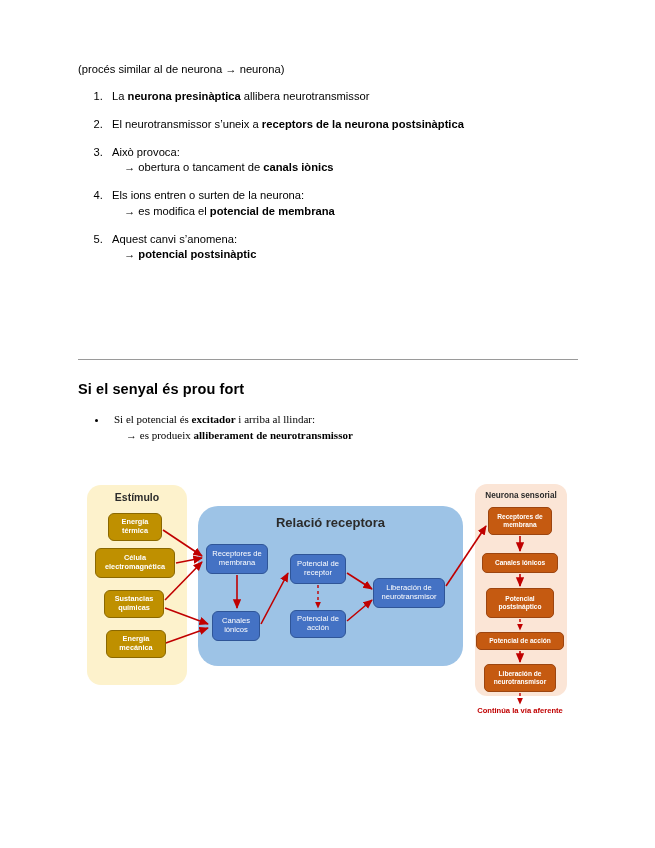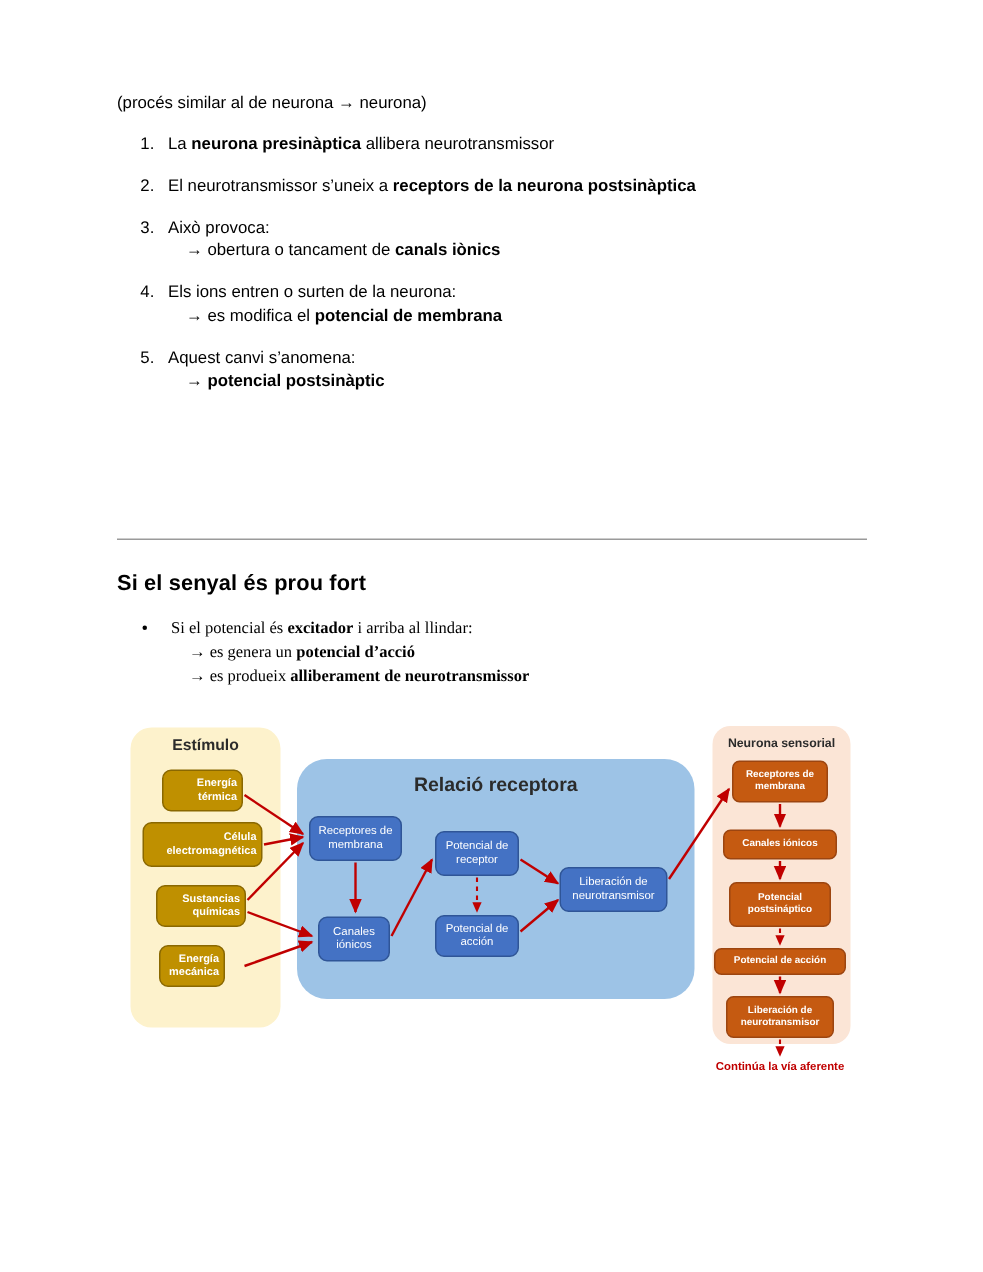--- a/index.html
+++ b/index.html
@@ -130,29 +130,29 @@
     display: flex;
     align-items: center;
     justify-content: center;
     text-align: center;
     color: #ffffff;
     border-radius: 5px;
     line-height: 1.18;
     padding: 2px 3px;
     z-index: 3;
   }
-  .nbox.gold   { background: #bf9000; border: 1px solid #8a6800; font-size: 7.3px; font-weight: bold; border-radius: 6px; text-align: right; }
+  .nbox.gold   { background: #bf9000; border: 1px solid #8a6800; font-size: 7.3px; font-weight: bold; border-radius: 6px; }
   .nbox.blue   { background: #4472c4; border: 1px solid #2f5597; font-size: 7.6px; border-radius: 6px; }
   .nbox.orange { background: #c55a11; border: 1px solid #9c4510; font-size: 6.6px; font-weight: bold; border-radius: 5px; }
 
   
   .b-termica  { left: 28px;  top: 35px;  width: 54px; height: 28px; }
   .b-electro  { left: 15px;  top: 70px;  width: 80px; height: 30px; }
   .b-sustan   { left: 24px;  top: 112px; width: 60px; height: 28px; }
-  .b-mecanica { left: 26px;  top: 152px; width: 44px; height: 28px; }
+  .b-mecanica { left: 26px;  top: 152px; width: 60px; height: 28px; }
 
   
   .b-receptores-m { left: 126px; top: 66px;  width: 62px; height: 30px; }
   .b-canales-i    { left: 132px; top: 133px; width: 48px; height: 30px; }
   .b-pot-receptor { left: 210px; top: 76px;  width: 56px; height: 30px; }
   .b-pot-accion   { left: 210px; top: 132px; width: 56px; height: 28px; }
   .b-liberacion   { left: 293px; top: 100px; width: 72px; height: 30px; }
 
   
   .o-receptores { left: 408px; top: 29px;  width: 64px; height: 28px; }
@@ -214,21 +214,20 @@
   </div>
 
   <hr class="divider" style="position:absolute; left:78px; top:359px;">
 
   <div style="position:absolute; left:78px; top:381px; width:500px;">
     <h1 class="section-title second">Si el senyal és prou fort</h1>
 
     <ul class="bulleted">
       <li>
         <span>Si el potencial és <b>excitador</b> i arriba al llindar:</span>
-        <span class="sub">→ es genera un <b>potencial d’acció</b></span>
         <span class="sub">→ es produeix <b>alliberament de neurotransmissor</b></span>
       </li>
     </ul>
   </div>
 
   <div class="diagram">
 
     <div class="panel panel-stimulus"></div>
     <div class="panel panel-cell"></div>
     <div class="panel panel-neuron"></div>

